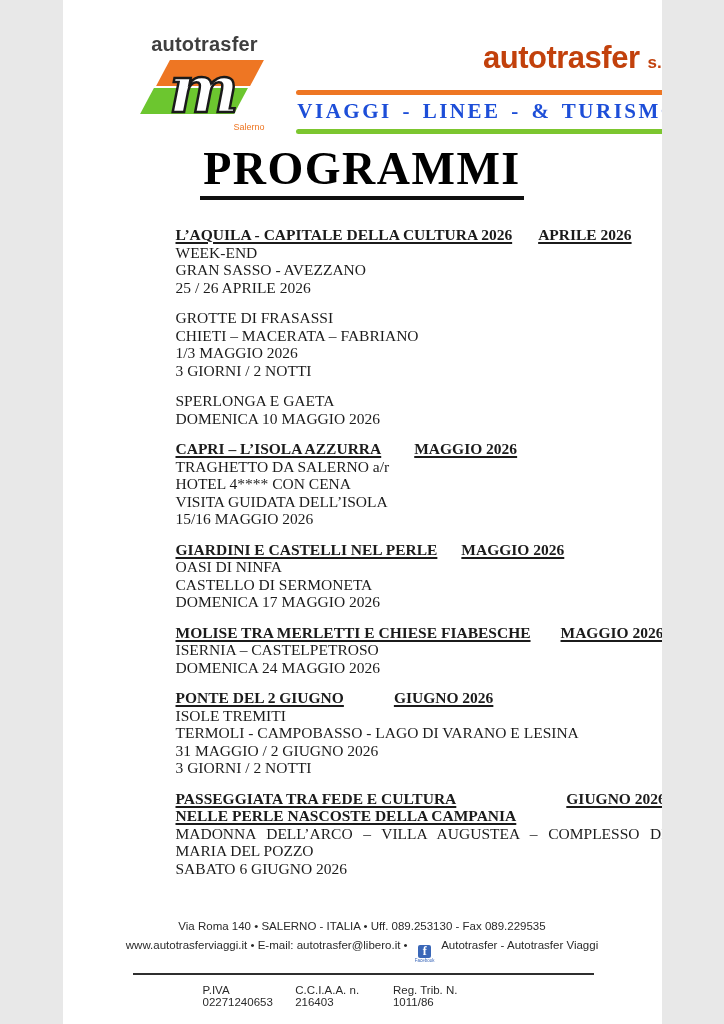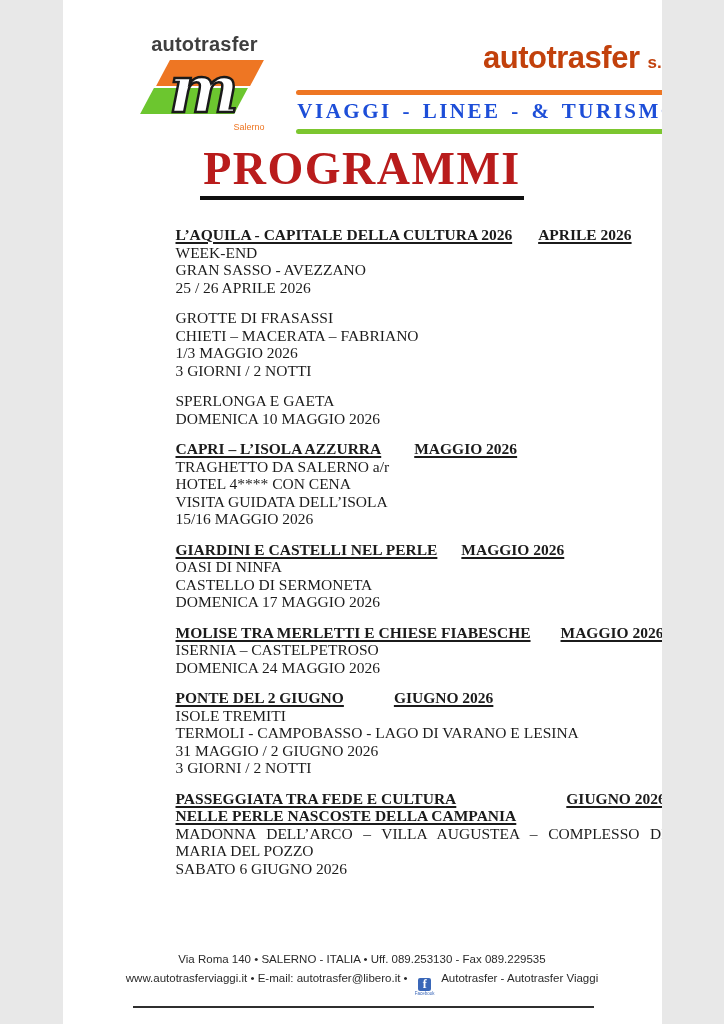--- a/index.html
+++ b/index.html
@@ -19,21 +19,21 @@
   .logo-city{font-family:"Liberation Sans",sans-serif;font-size:9px;color:#ee7623;text-align:right;padding-right:10px;margin-top:2px;}
   .header-right{position:absolute;left:233px;top:36px;width:386px;}
   .company-line{text-align:right;font-family:"Liberation Sans",sans-serif;font-weight:bold;font-size:31px;line-height:44px;color:#c2410c;letter-spacing:-.5px;}
   .company-suffix{font-size:17px;letter-spacing:0;margin-left:8px;}
   .bar{height:5px;border-radius:3px;}
   .bar.orange{background:#ee7623;margin-top:5px;}
   .bar.green{background:#7cc62f;margin-top:5px;}
   .tagline{font-family:"Liberation Serif",serif;font-weight:bold;font-size:21px;letter-spacing:2.5px;word-spacing:3px;text-align:center;color:#1d4ed8;margin-top:4px;margin-bottom:2px;}
   
   .page-title-wrap{text-align:center;margin-top:146px;}
-  .page-title{display:inline-block;font-family:"Liberation Serif",serif;font-weight:bold;font-size:46px;letter-spacing:1.5px;line-height:1;color:#b91c1c;border-bottom:4px solid #101010;padding:0 3px 4px 3px;}
+  .page-title{display:inline-block;font-family:"Liberation Serif",serif;font-weight:bold;font-size:46px;letter-spacing:1.5px;line-height:1;color:#000000;border-bottom:4px solid #101010;padding:0 3px 4px 3px;}
   
   .programs{margin:26px 60px 0 113px;}
   .program{margin-bottom:13px;width:552px;}
   .p-heading{font-weight:bold;font-size:15.5px;line-height:17.5px;white-space:nowrap;}
   .p-heading .u{text-decoration:underline;text-decoration-thickness:1.5px;text-underline-offset:2px;}
   .p-line{font-size:15.5px;line-height:17.5px;text-align:justify;}
   
   .footer{position:absolute;left:0;right:0;bottom:16px;font-family:"Liberation Sans",sans-serif;color:#2a2a2a;}
   .f-address{text-align:center;font-size:11.5px;}
   .f-web{text-align:center;font-size:11.5px;margin-top:7px;}
@@ -132,15 +132,20 @@
       <span>E-mail:</span>
       <span class="link">autotrasfer@libero.it</span>
       <span>•</span>
       <span class="fb">
         <span class="fb-box">f</span>
         <span class="fb-caption">Facebook</span>
       </span>
       <span>Autotrasfer - Autotrasfer Viaggi</span>
     </div>
     <hr class="f-rule">
+    <div class="f-registry">
+      <span>P.IVA 02271240653</span>
+      <span>C.C.I.A.A. n. 216403</span>
+      <span>Reg. Trib. N. 1011/86</span>
+    </div>
   </div>
 
 </div>
 
 </body></html>

